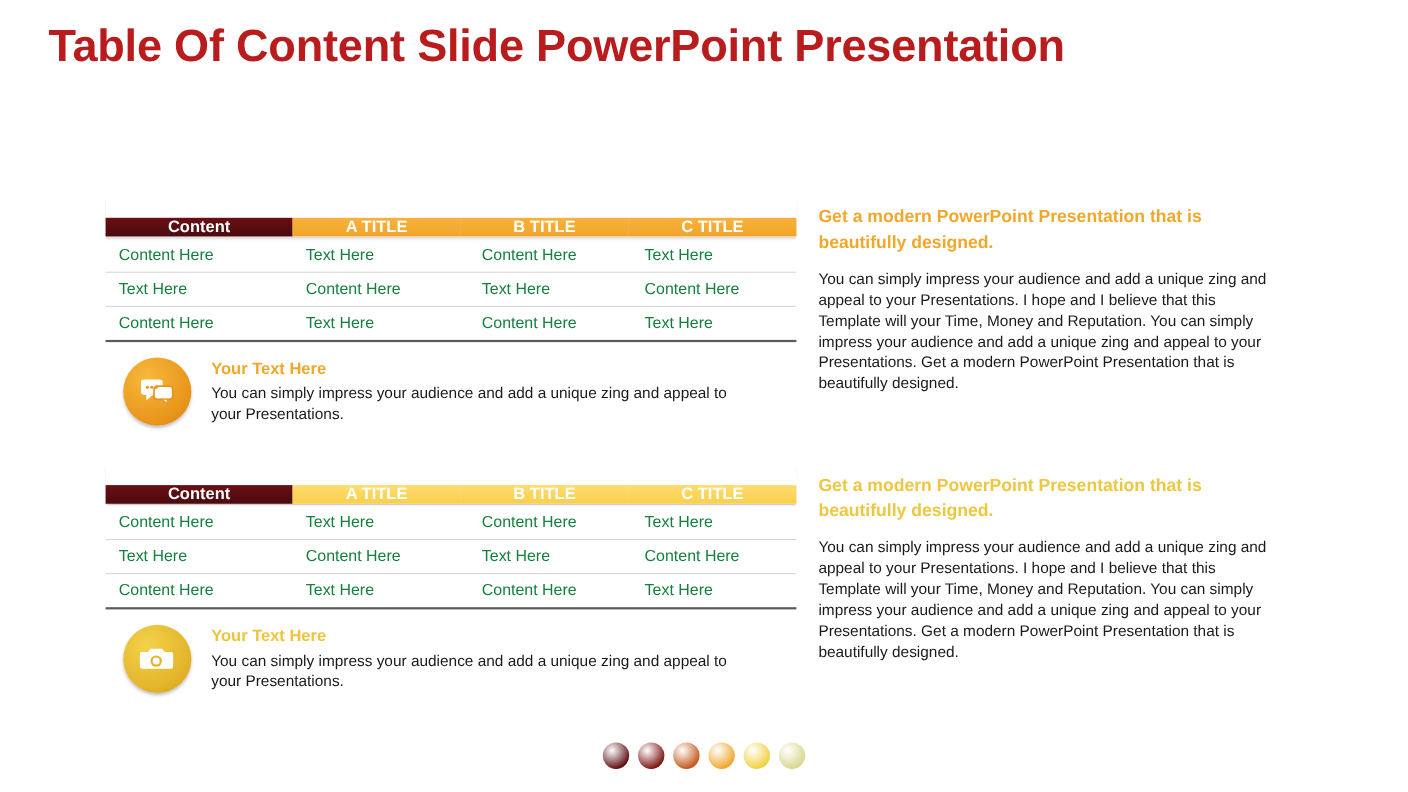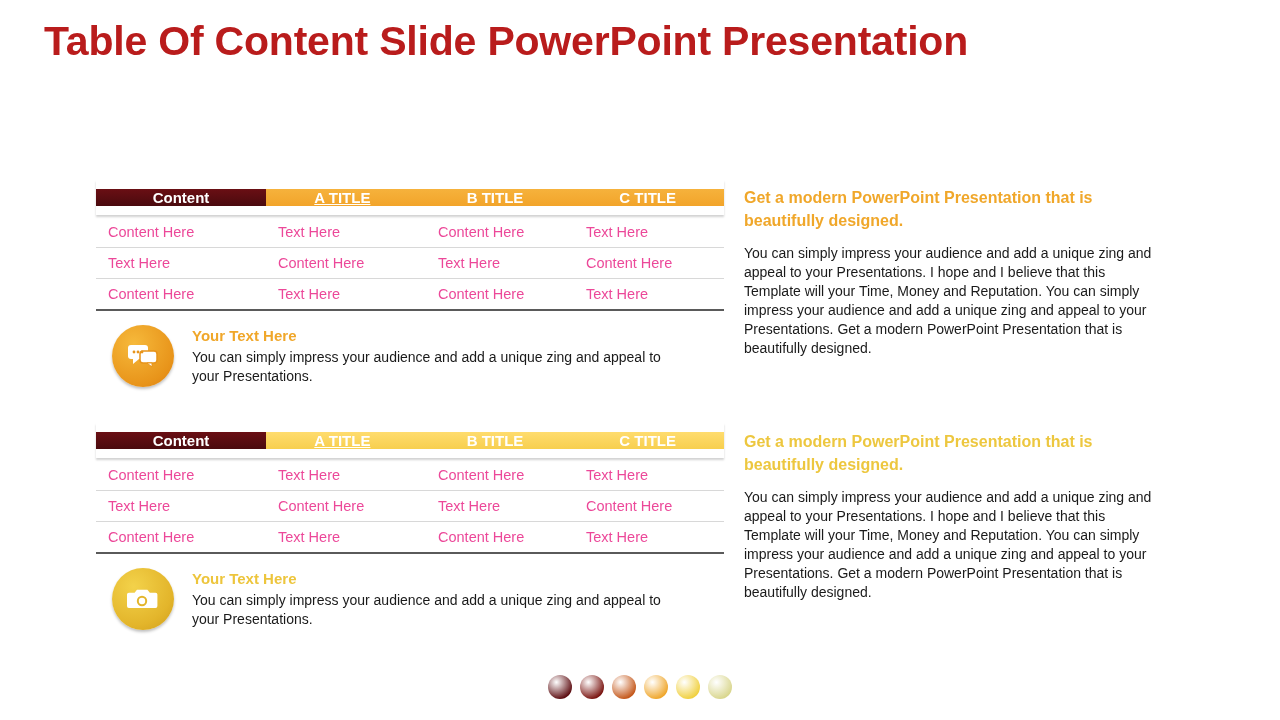--- a/index.html
+++ b/index.html
@@ -31,21 +31,21 @@
     position: absolute;
     width: 628px;
     left: 96px;
   }
   .block-1 { top: 180px; }
   .block-2 { top: 423px; }
 
   .table-head {
     display: flex;
     height: 35px;
-    align-items: center;
+    align-items: flex-end;
     box-shadow: 0 2px 2px rgba(0,0,0,0.18);
   }
   .th {
     display: flex;
     align-items: center;
     justify-content: center;
     font-size: 15px;
     font-weight: bold;
     color: #ffffff;
   }
@@ -55,35 +55,35 @@
   }
   .th-rest {
     flex: 1;
   }
   .head-1 .th-rest {
     background: linear-gradient(to bottom, #f6b23c 0%, #f2a42a 100%);
   }
   .head-2 .th-rest {
     background: linear-gradient(to bottom, #ffdc6e 0%, #f7cf4e 100%);
   }
-  .th-col-a { width: 160px; text-decoration: underline; }
+  .th-col-a { width: 160px; }
   .th-col-b { width: 160px; }
   .th-col-c { flex: 1; }
 
   .table-body { margin-top: 2px; }
   .trow {
     display: flex;
     height: 30px;
     align-items: center;
     border-bottom: 1px solid #d8d8d8;
   }
   .trow.last { border-bottom: 2px solid #5a5a5a; }
   .td {
     font-size: 14.5px;
-    color: #ec4899;
+    color: #15803d;
     padding-left: 12px;
     box-sizing: border-box;
   }
   .td-0 { width: 170px; }
   .td-1 { width: 160px; }
   .td-2 { width: 148px; }
   .td-3 { flex: 1; }
 
   
   .note {

